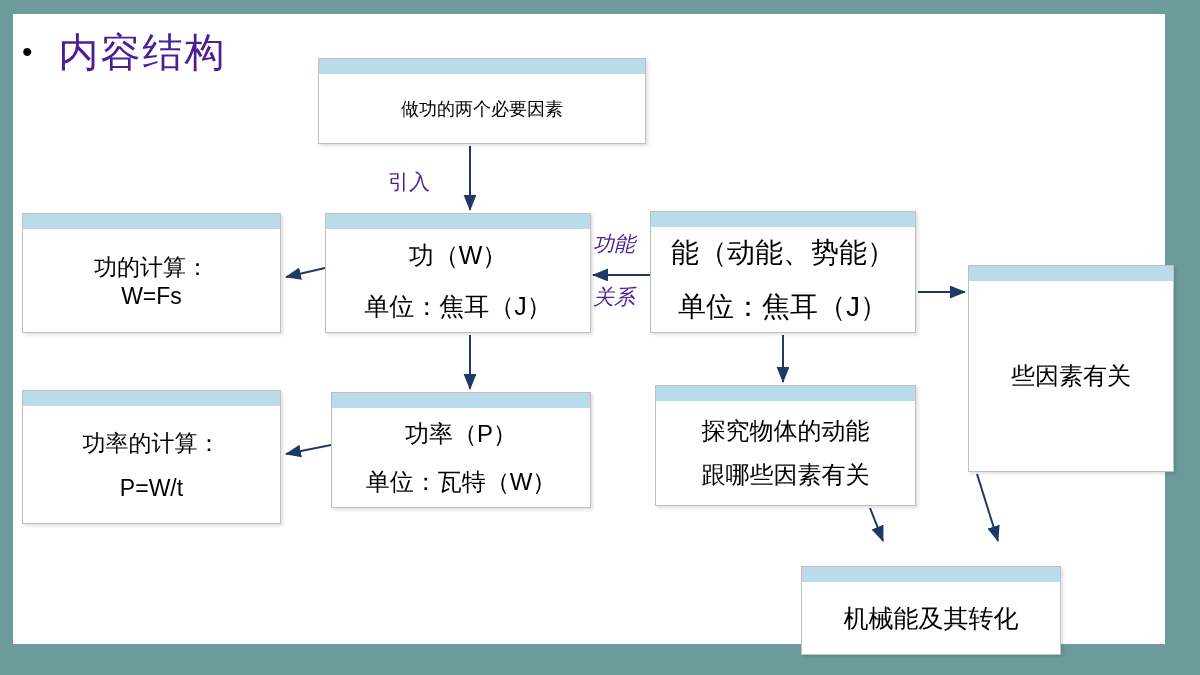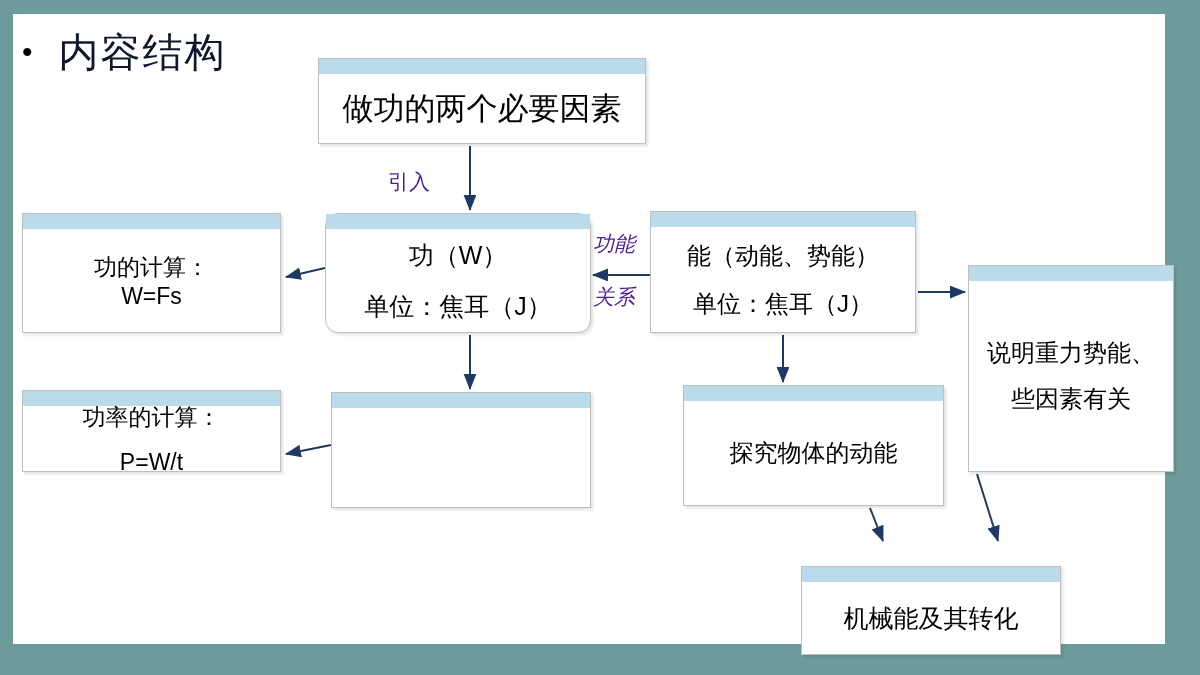--- a/index.html
+++ b/index.html
@@ -10,45 +10,45 @@
 
   .node{position:absolute;box-sizing:border-box;background:#ffffff;border:1px solid #bfbfbf;
         box-shadow:2px 2px 3px rgba(0,0,0,0.12);}
   .node .band{position:absolute;left:0;top:0;width:100%;height:15px;background:#b9dbea;}
   .node .body{position:absolute;left:0;top:15px;right:0;bottom:0;display:flex;flex-direction:column;
         align-items:center;justify-content:center;text-align:center;color:#000;}
   .node .body .ln{display:block;white-space:nowrap;}
 
   .title-wrap{position:absolute;left:22px;top:28px;display:flex;align-items:flex-start;}
   .bullet{font-size:30px;line-height:48px;color:#000;margin-right:26px;}
-  .title-text{font-size:40px;line-height:48px;color:#0f172a;font-family:"DejaVu Sans",sans-serif;letter-spacing:2px;}
+  .title-text{font-size:40px;line-height:48px;color:#4c1d95;font-family:"DejaVu Sans",sans-serif;letter-spacing:2px;}
 
   .edge-label{position:absolute;color:#4c1d95;font-size:21px;line-height:25px;white-space:nowrap;
         font-family:"DejaVu Sans",sans-serif;background:transparent;}
 
   
   #n-top      {left:318px; top:58px;  width:328px; height:86px;}
-  #n-top .body{font-size:31px;}
+  #n-top .body{font-size:18px;}
 
-  #n-work     {left:325px; top:213px; width:266px; height:120px;border-radius:13px;}
+  #n-work     {left:325px; top:213px; width:266px; height:120px;}
   #n-work .body{font-size:25px;gap:18px;}
 
   #n-workcalc {left:22px;  top:213px; width:259px; height:120px;}
   #n-workcalc .body{font-size:23px;}
 
   #n-energy   {left:650px; top:211px; width:266px; height:122px;}
-  #n-energy .body{font-size:24px;gap:16px;}
+  #n-energy .body{font-size:28px;gap:16px;}
 
   #n-power    {left:331px; top:392px; width:260px; height:116px;}
   #n-power .body{font-size:24px;gap:16px;}
 
-  #n-powercalc{left:22px;  top:390px; width:259px; height:82px;}
+  #n-powercalc{left:22px;  top:390px; width:259px; height:134px;}
   #n-powercalc .body{font-size:23px;gap:16px;}
 
-  #n-explore  {left:655px; top:385px; width:261px; height:121px;margin-left:28px;}
+  #n-explore  {left:655px; top:385px; width:261px; height:121px;}
   #n-explore .body{font-size:24px;gap:12px;}
 
   #n-pe       {left:968px; top:265px; width:206px; height:207px;}
   #n-pe .body{font-size:24px;gap:14px;}
 
   #n-mech     {left:801px; top:566px; width:260px; height:89px;}
   #n-mech .body{font-size:25px;}
 
   #lbl-intro  {left:388px; top:170px;}
   #lbl-rel    {left:593px; top:232px;font-style:italic;}
@@ -120,41 +120,45 @@
     <div class="band"></div>
     <div class="body">
       <span class="ln">能（动能、势能）</span>
       <span class="ln">单位：焦耳（J）</span>
     </div>
   </div>
 
   <div class="node" id="n-pe">
     <div class="band"></div>
     <div class="body">
-      <span class="ln">说明重力势能、</span>
       <span class="ln">些因素有关</span>
     </div>
   </div>
 
   <div class="node" id="n-powercalc">
     <div class="band"></div>
     <div class="body">
       <span class="ln">功率的计算：</span>
       <span class="ln">P=W/t</span>
     </div>
   </div>
 
   <div class="node" id="n-power">
     <div class="band"></div>
+    <div class="body">
+      <span class="ln">功率（P）</span>
+      <span class="ln">单位：瓦特（W）</span>
+    </div>
   </div>
 
   <div class="node" id="n-explore">
     <div class="band"></div>
     <div class="body">
       <span class="ln">探究物体的动能</span>
+      <span class="ln">跟哪些因素有关</span>
     </div>
   </div>
 
   <div class="node" id="n-mech">
     <div class="band"></div>
     <div class="body">
       <span class="ln">机械能及其转化</span>
     </div>
   </div>
 

